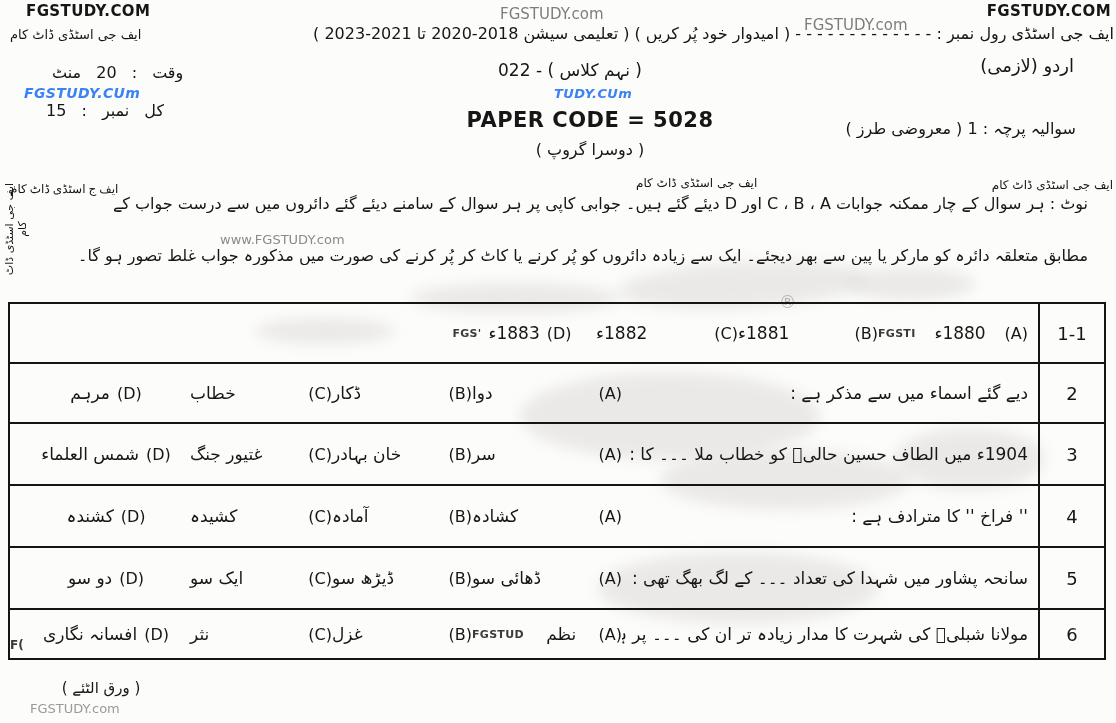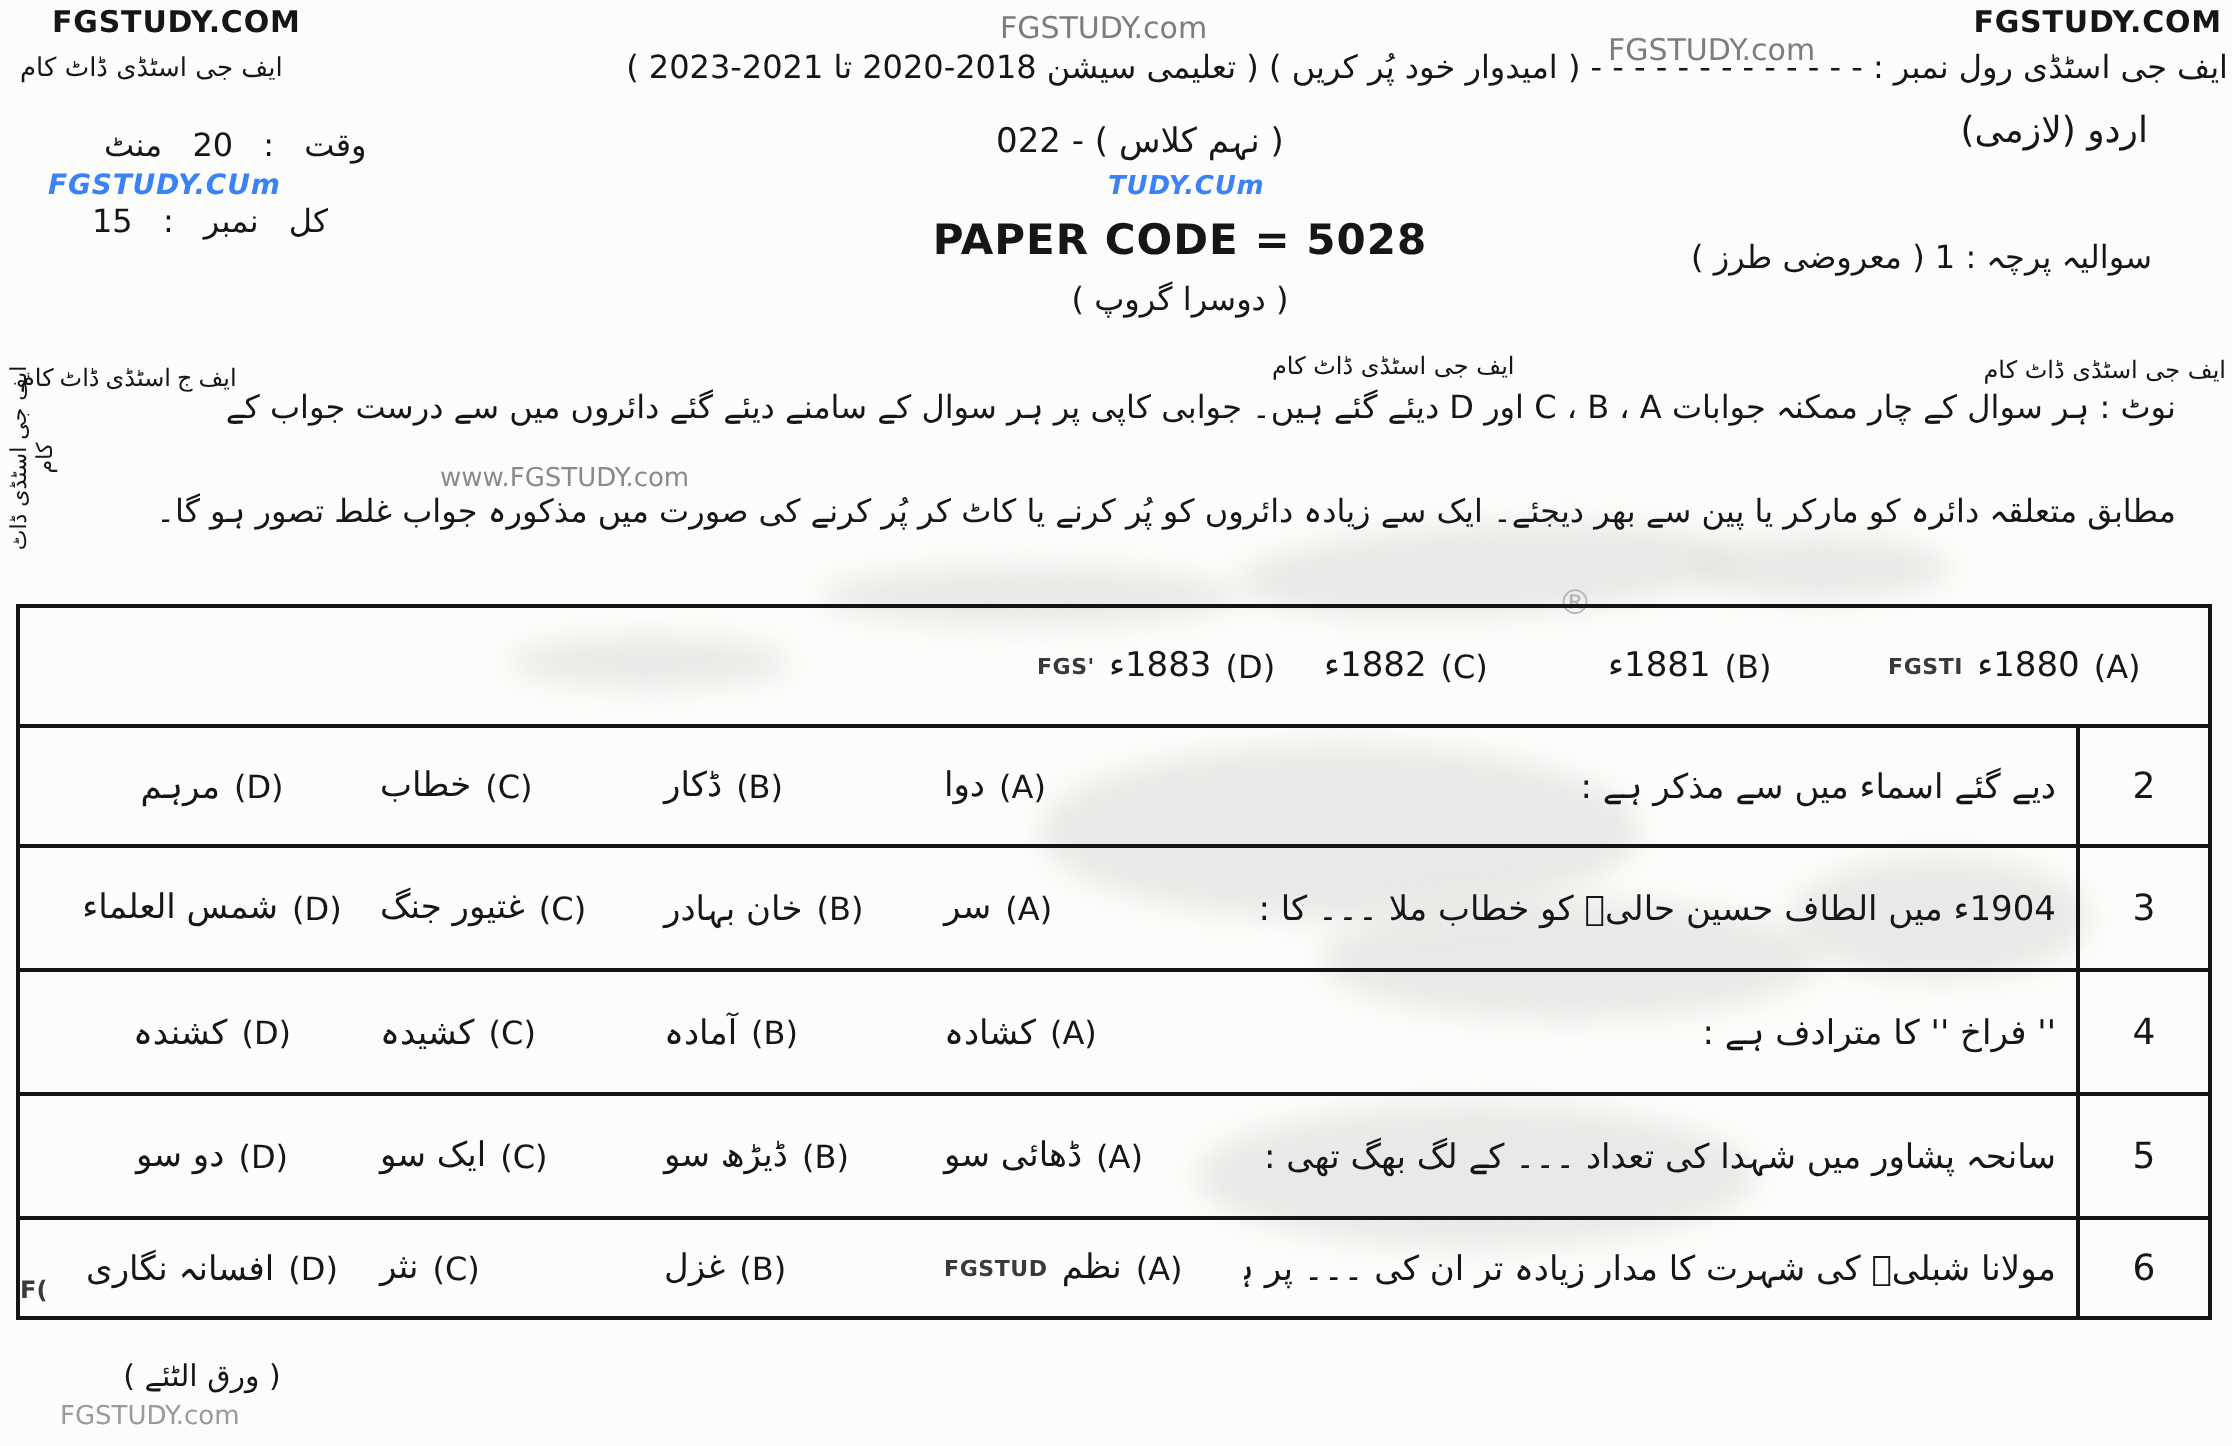--- a/index.html
+++ b/index.html
@@ -48,21 +48,21 @@
 
   
   #qtable{left:8px;top:302px;width:1098px;border:2.5px solid #141414;box-sizing:border-box;background:transparent;}
   .qrow{display:flex;direction:rtl;align-items:center;border-bottom:2.5px solid #141414;box-sizing:border-box;}
   .qrow:last-child{border-bottom:none;}
   .r0{height:60px;}.r1{height:60px;}.r2{height:62px;}.r3{height:62px;}.r4{height:62px;}.r5{height:48px;}
   .qnum{width:64px;align-self:stretch;border-left:2.5px solid #141414;display:flex;align-items:center;justify-content:center;
         font-size:18px;direction:ltr;flex:none;}
   .qcontent{flex:1;display:flex;direction:rtl;align-items:center;padding:0 10px 0 12px;min-width:0;}
   .qtext{flex:1;font-size:17px;direction:rtl;text-align:right;white-space:nowrap;overflow:hidden;padding-left:6px;}
-  .opt{display:flex;direction:ltr;align-items:center;justify-content:flex-start;gap:7px;font-size:17px;white-space:nowrap;flex:none;}
+  .opt{display:flex;direction:ltr;align-items:center;justify-content:space-between;gap:7px;font-size:17px;white-space:nowrap;flex:none;}
   .opt-a{width:150px;}.opt-b{width:140px;}.opt-c{width:142px;}.opt-d{width:168px;justify-content:center;}
   .opt-letter{font-size:16px;}
   .opt-text{direction:rtl;}
   .wm-inline{font-size:11px;font-weight:bold;color:#3a3a3a;letter-spacing:.3px;}
   #row6-wm{left:10px;top:638px;font-size:12px;font-weight:bold;color:#3a3a3a;}
 
   
   #turn-page{left:36px;top:679px;width:130px;text-align:center;font-size:15px;}
   #wm-bl{left:30px;top:701px;color:#9a9a9a;font-size:13px;}
 </style>
@@ -99,20 +99,21 @@
 <div class="abs smallurdu" id="note-wm-center">ایف جی اسٹڈی ڈاٹ کام</div>
 <div class="abs smallurdu" id="note-wm-right">ایف جی اسٹڈی ڈاٹ کام</div>
 <div class="abs" id="vert-left">ایف جی اسٹڈی ڈاٹ کام</div>
 <div class="abs rtl nowrap" id="note-line1">نوٹ : ہر سوال کے چار ممکنہ جوابات A‏ ، B‏ ، C اور D دیئے گئے ہیں۔ جوابی کاپی پر ہر سوال کے سامنے دیئے گئے دائروں میں سے درست جواب کے</div>
 <div class="abs" id="note-www">www.FGSTUDY.com</div>
 <div class="abs rtl nowrap" id="note-line2">مطابق متعلقہ دائرہ کو مارکر یا پین سے بھر دیجئے۔ ایک سے زیادہ دائروں کو پُر کرنے یا کاٹ کر پُر کرنے کی صورت میں مذکورہ جواب غلط تصور ہو گا۔</div>
 <div class="abs" id="reg-mark">®</div>
 
 <div class="abs" id="qtable">
   <div class="qrow r0">
+    <div class="qnum">1-1</div>
     <div class="qcontent">
       <div class="opt opt-a">
         <span class="wm-inline">FGSTI</span>
         <span class="opt-text">1880ء</span>
         <span class="opt-letter">(A)</span>
       </div>
       <div class="opt opt-b">
 
         <span class="opt-text">1881ء</span>
         <span class="opt-letter">(B)</span>

